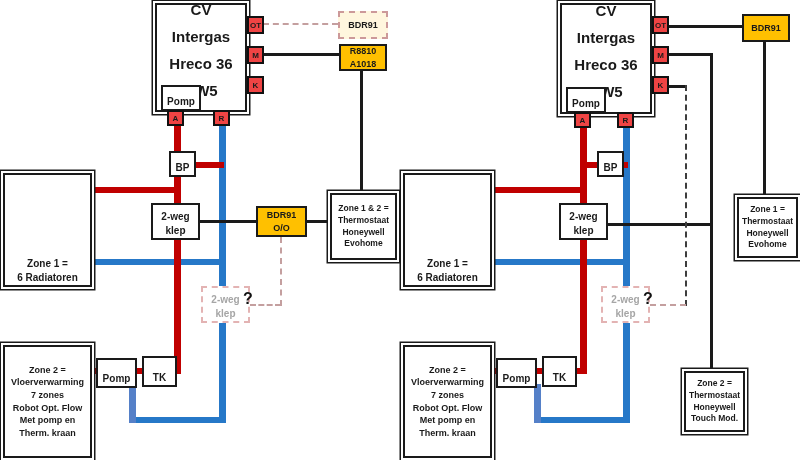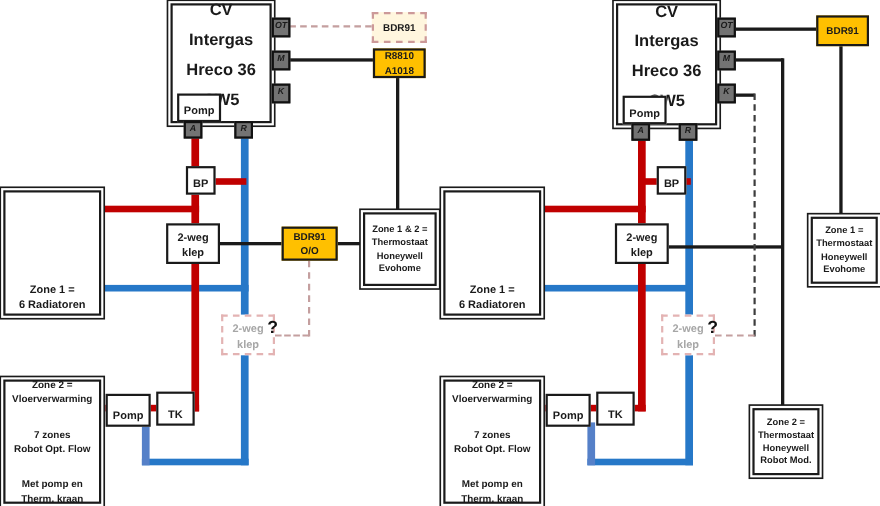--- a/index.html
+++ b/index.html
@@ -13,25 +13,25 @@
   .dashv{position:absolute;z-index:2;width:0;border-left:2px dashed var(--planned_wire,#C49F9F);}
   .dashh{position:absolute;z-index:2;height:0;border-top:2px dashed var(--planned_wire,#C49F9F);}
   .dashv.dark{border-left-color:#3d3d3d;}
   .box{position:absolute;z-index:3;background:#fff;border:2px solid #1a1a1a;
        display:flex;flex-direction:column;align-items:center;justify-content:center;
        text-align:center;line-height:1.4;box-sizing:border-box;}
   .dbl{box-shadow:0 0 0 2px #fff,0 0 0 3.5px #1a1a1a;}
   .orange{background:var(--module,#FFC000);}
   .cream{background:var(--planned_fill,#FFF6DE);border:2px dashed var(--planned_border,#CC9999);}
   .greyv{border:2px dashed #E3B3B3;color:#A6A6A6;}
-  .tab{position:absolute;z-index:4;background:#737373;border:2px solid #111;
-       display:flex;justify-content:center;font-size:8px;box-sizing:border-box;font-style:italic;}
+  .tab{position:absolute;z-index:4;background:#ef4444;border:2px solid #111;
+       display:flex;align-items:center;justify-content:center;font-size:8px;box-sizing:border-box;}
   .q{position:absolute;z-index:4;font-size:16px;color:#111;line-height:1;}
   .f8{font-size:8.5px;} .f9{font-size:9px;} .f10{font-size:10px;justify-content:flex-end;} .f11{font-size:15px;}
-  .gap{margin-top:20px;}
+  .gap{margin-top:0;}
   .boiler-text{line-height:1.8;}
 </style>
 </head>
 <body>
 
 <div class="stage">
 
   <div class="pipe ret" style="left:219px;top:124px;width:7px;height:299px"></div>
   <div class="pipe ret" style="left:91px;top:259px;width:135px;height:6px"></div>
   <div class="pipe ret" style="left:129px;top:417px;width:97px;height:6px"></div>
@@ -202,21 +202,21 @@
   <div class="box dbl f8" style="left:737px;top:197px;width:61px;height:61px">
     <div>Zone 1 =</div>
     <div>Thermostaat</div>
     <div>Honeywell</div>
     <div>Evohome</div>
   </div>
   <div class="box dbl f8" style="left:684px;top:371px;width:61px;height:61px">
     <div>Zone 2 =</div>
     <div>Thermostaat</div>
     <div>Honeywell</div>
-    <div>Robot Mod.</div>
+    <div>Touch Mod.</div>
   </div>
 
   <div class="box f10" style="left:496px;top:358px;width:41px;height:30px">
     <div>Pomp</div>
   </div>
   <div class="box f10" style="left:542px;top:356px;width:35px;height:31px">
     <div>TK</div>
   </div>
   <div class="box dbl f9" style="left:403px;top:345px;width:89px;height:113px">
     <div>Zone 2 =</div>

